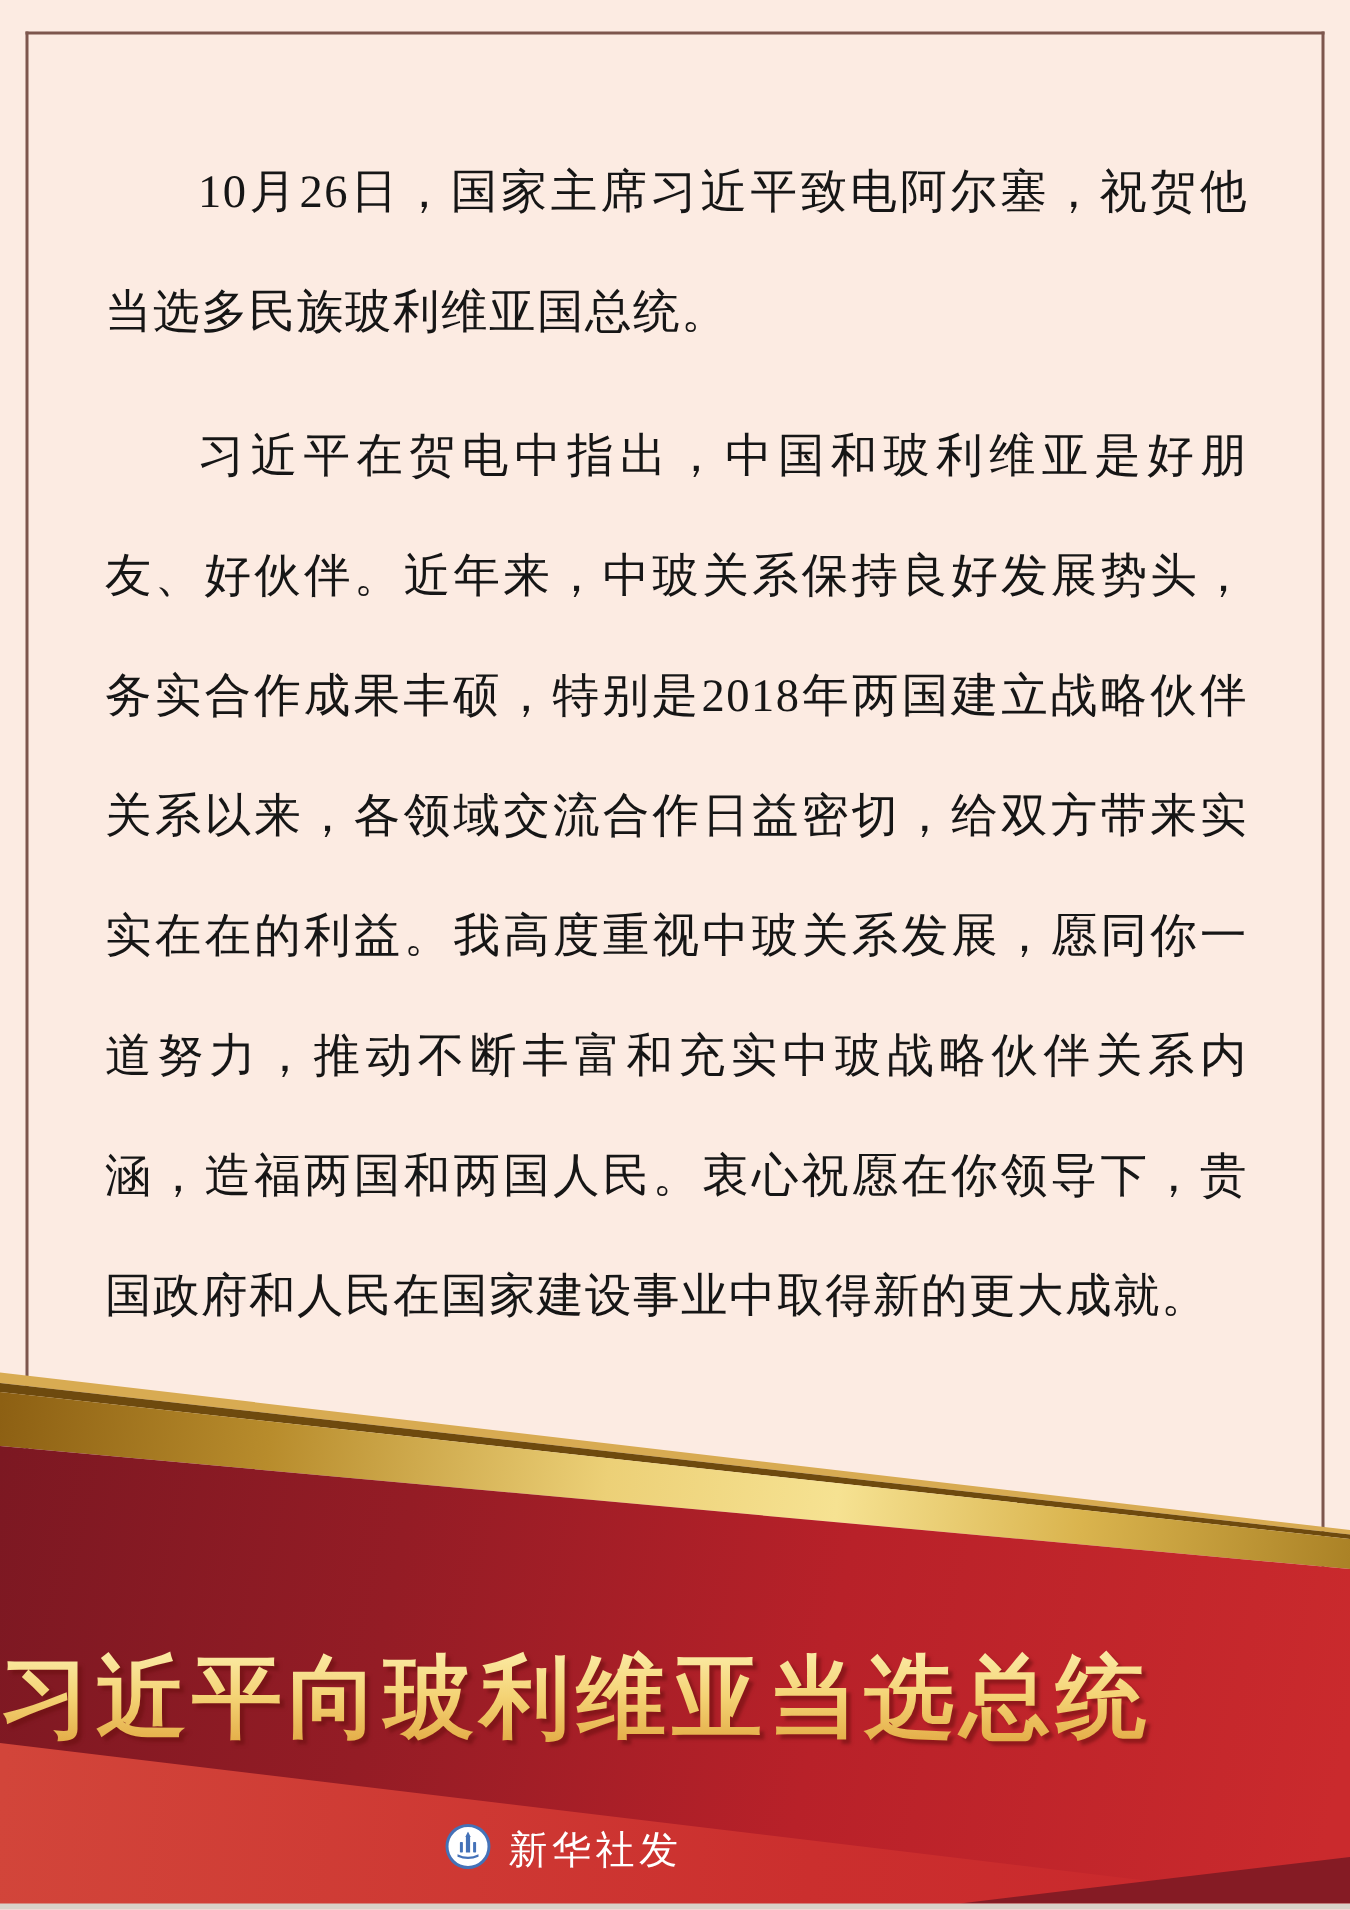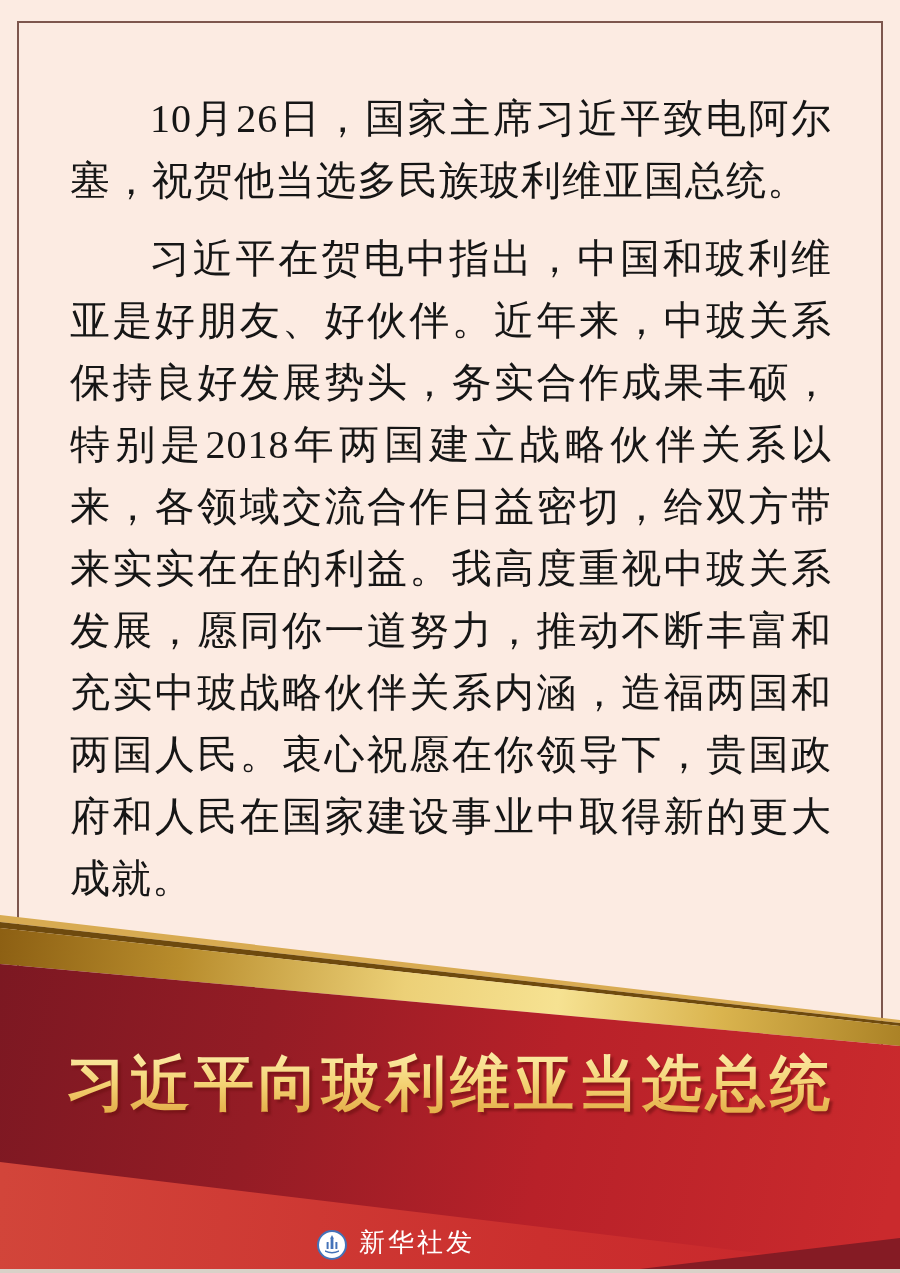--- a/index.html
+++ b/index.html
@@ -15,54 +15,54 @@
     position:absolute;left:17px;top:21px;
     width:862px;height:1110px;
     border:2px solid #7d564d;border-bottom:none;
     z-index:1;
   }
   
   .article{
     position:absolute;left:70px;top:88px;width:762px;
     z-index:2;
     color:#161616;
-    font-size:40px;line-height:62px;
+    font-size:31px;line-height:80px;
     text-align:justify;
     letter-spacing:1px;
   }
   .article p{margin:0;text-indent:2em;}
   .article p + p{margin-top:16px;}
   
   .ribbon{
     position:absolute;left:0;top:900px;width:900px;height:373px;
     z-index:3;display:block;
   }
   
   .banner-title{
-    position:absolute;left:0;top:1046px;width:900px;
-    z-index:4;text-align:center;
+    position:absolute;left:0;top:1094px;width:900px;
+    z-index:4;
   }
   .title-line{
     font-size:60px;line-height:77px;font-weight:900;
     letter-spacing:4px;
     color:#f3cf72;
   }
   .title-line span{
     display:inline-block;
     background:linear-gradient(180deg,#fdf0b0 0%,#f4d375 48%,#dfa23a 100%);
     -webkit-background-clip:text;
     background-clip:text;
     -webkit-text-fill-color:transparent;
     filter:drop-shadow(3px 3px 1px rgba(105,15,15,.55));
   }
   
   .footer{
     position:absolute;left:0;top:1216px;width:752px;height:44px;
     z-index:5;
-    display:flex;align-items:flex-end;justify-content:center;gap:12px;margin-left:20px;
+    display:flex;align-items:flex-start;justify-content:center;gap:12px;
   }
   .logo{
     width:30px;height:30px;border-radius:50%;
     background:#ffffff;
     border:2px solid #4472b8;
     box-sizing:border-box;
     display:flex;align-items:center;justify-content:center;
   }
   .logo svg{display:block;}
   .credit{

